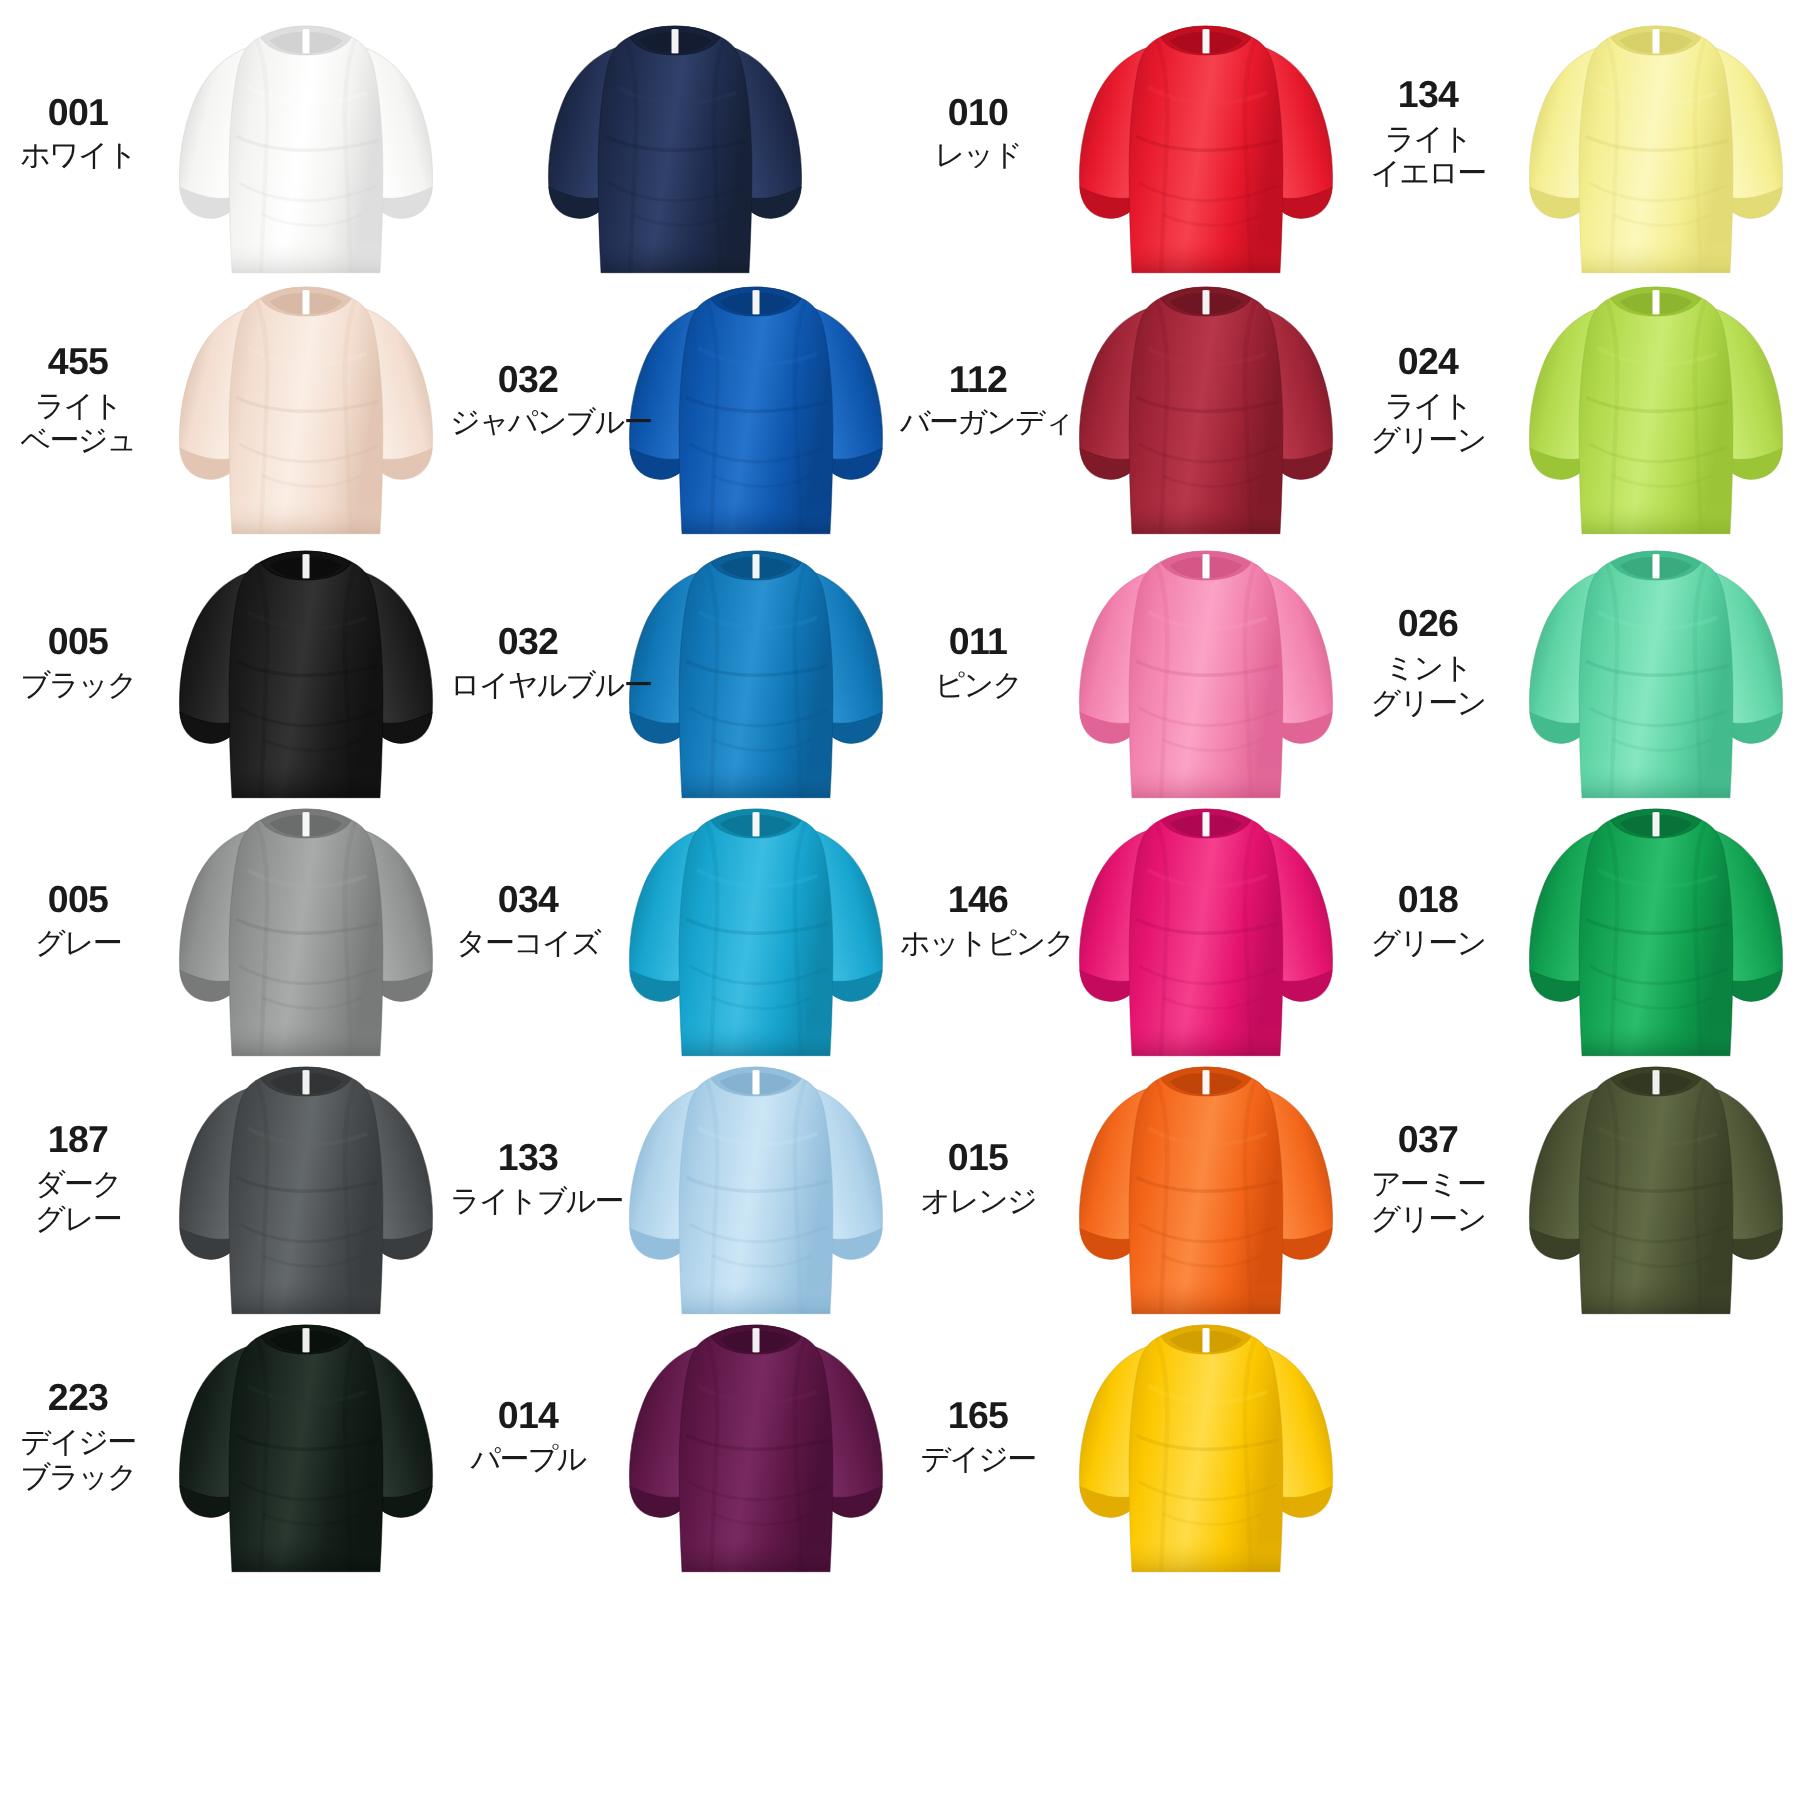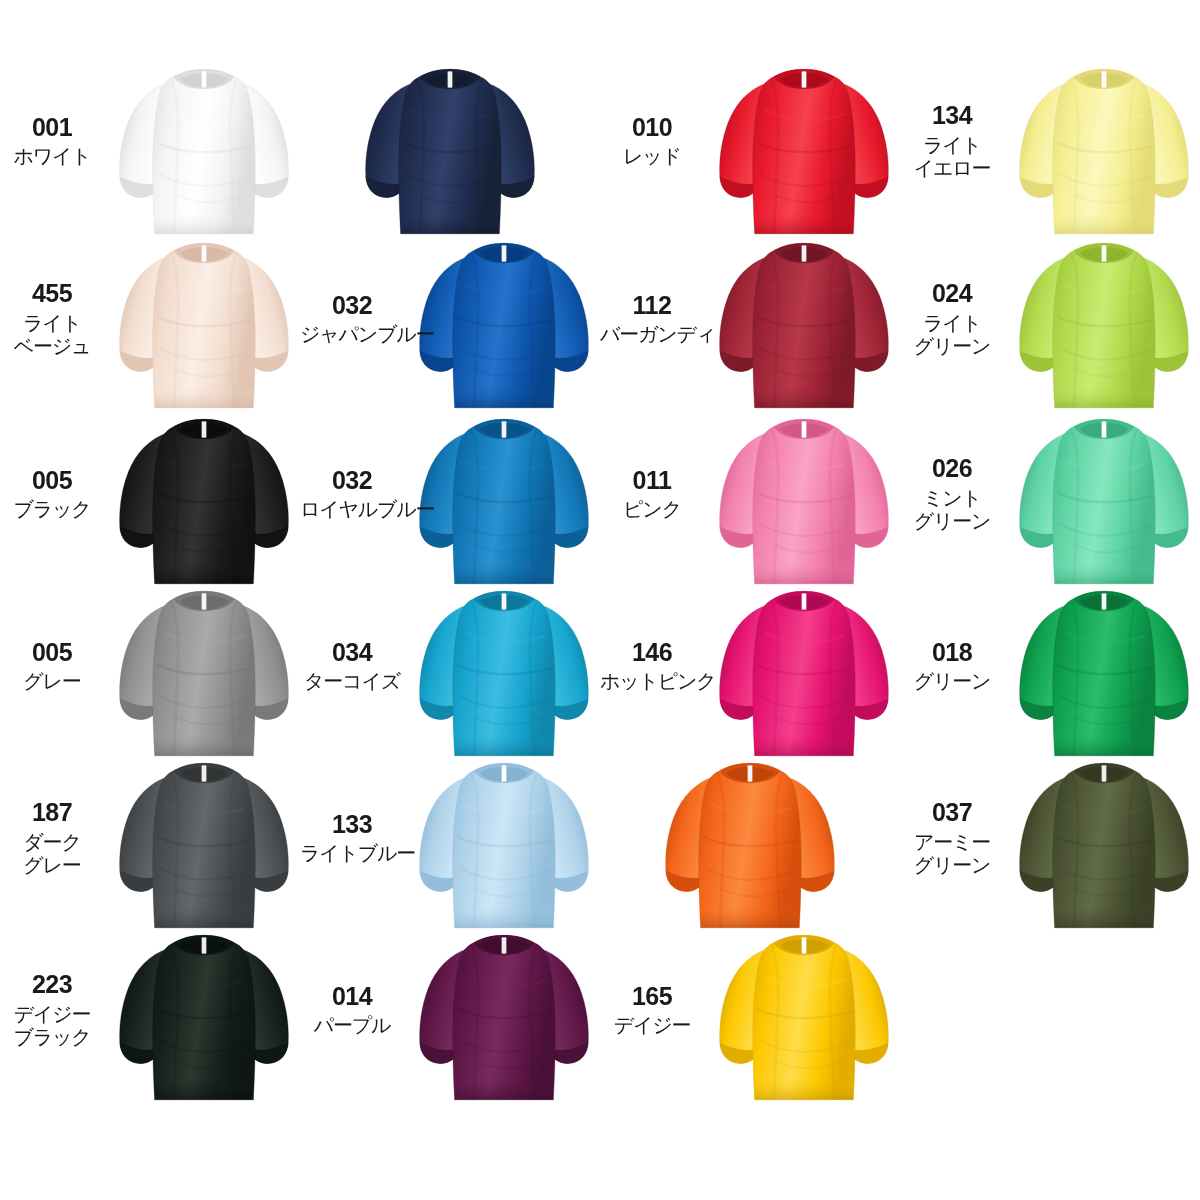--- a/index.html
+++ b/index.html
@@ -21,21 +21,20 @@
     height: 1200px;
     background: #ffffff;
   }
 
   .grid {
     display: grid;
     grid-template-columns: repeat(4, 300px);
     grid-template-rows: 178px 178px 172px 172px 172px 172px;
     width: 1200px;
     box-sizing: border-box;
-    padding-top: 52px;
   }
 
   .cell {
     position: relative;
     display: flex;
     flex-direction: row;
     align-items: center;
     justify-content: flex-start;
   }
 
@@ -1587,20 +1586,26 @@
   <path d="M100,24 C111,24 119,26 125,30
            C120,36 111,39 100,39 C89,39 80,36 75,30
            C81,26 89,24 100,24 Z" fill="#7aa7c8" fill-opacity="0.55"></path>
 
   <rect x="97.5" y="22" width="5" height="17" rx="1" fill="#ffffff" stroke="#8fbada" stroke-width="0.4" stroke-opacity="0.35"></rect>
 </svg>
     </div>
   </div>
 </div>
 <div class="cell r4">
+  <div class="labels">
+    <span class="code">015</span>
+    <span class="cname">
+            <span class="ln">オレンジ</span>
+          </span>
+  </div>
   <div class="shirt-wrap">
     <div class="shirt">
 
 <svg viewBox="0 0 200 215" xmlns="http://www.w3.org/2000/svg">
   <defs>
     <linearGradient id="g18body" x1="0" y1="0" x2="1" y2="0.25">
       <stop offset="0%" stop-color="#d64f0c"></stop>
       <stop offset="22%" stop-color="#f4661a"></stop>
       <stop offset="55%" stop-color="#fb8940"></stop>
       <stop offset="80%" stop-color="#f4661a"></stop>

